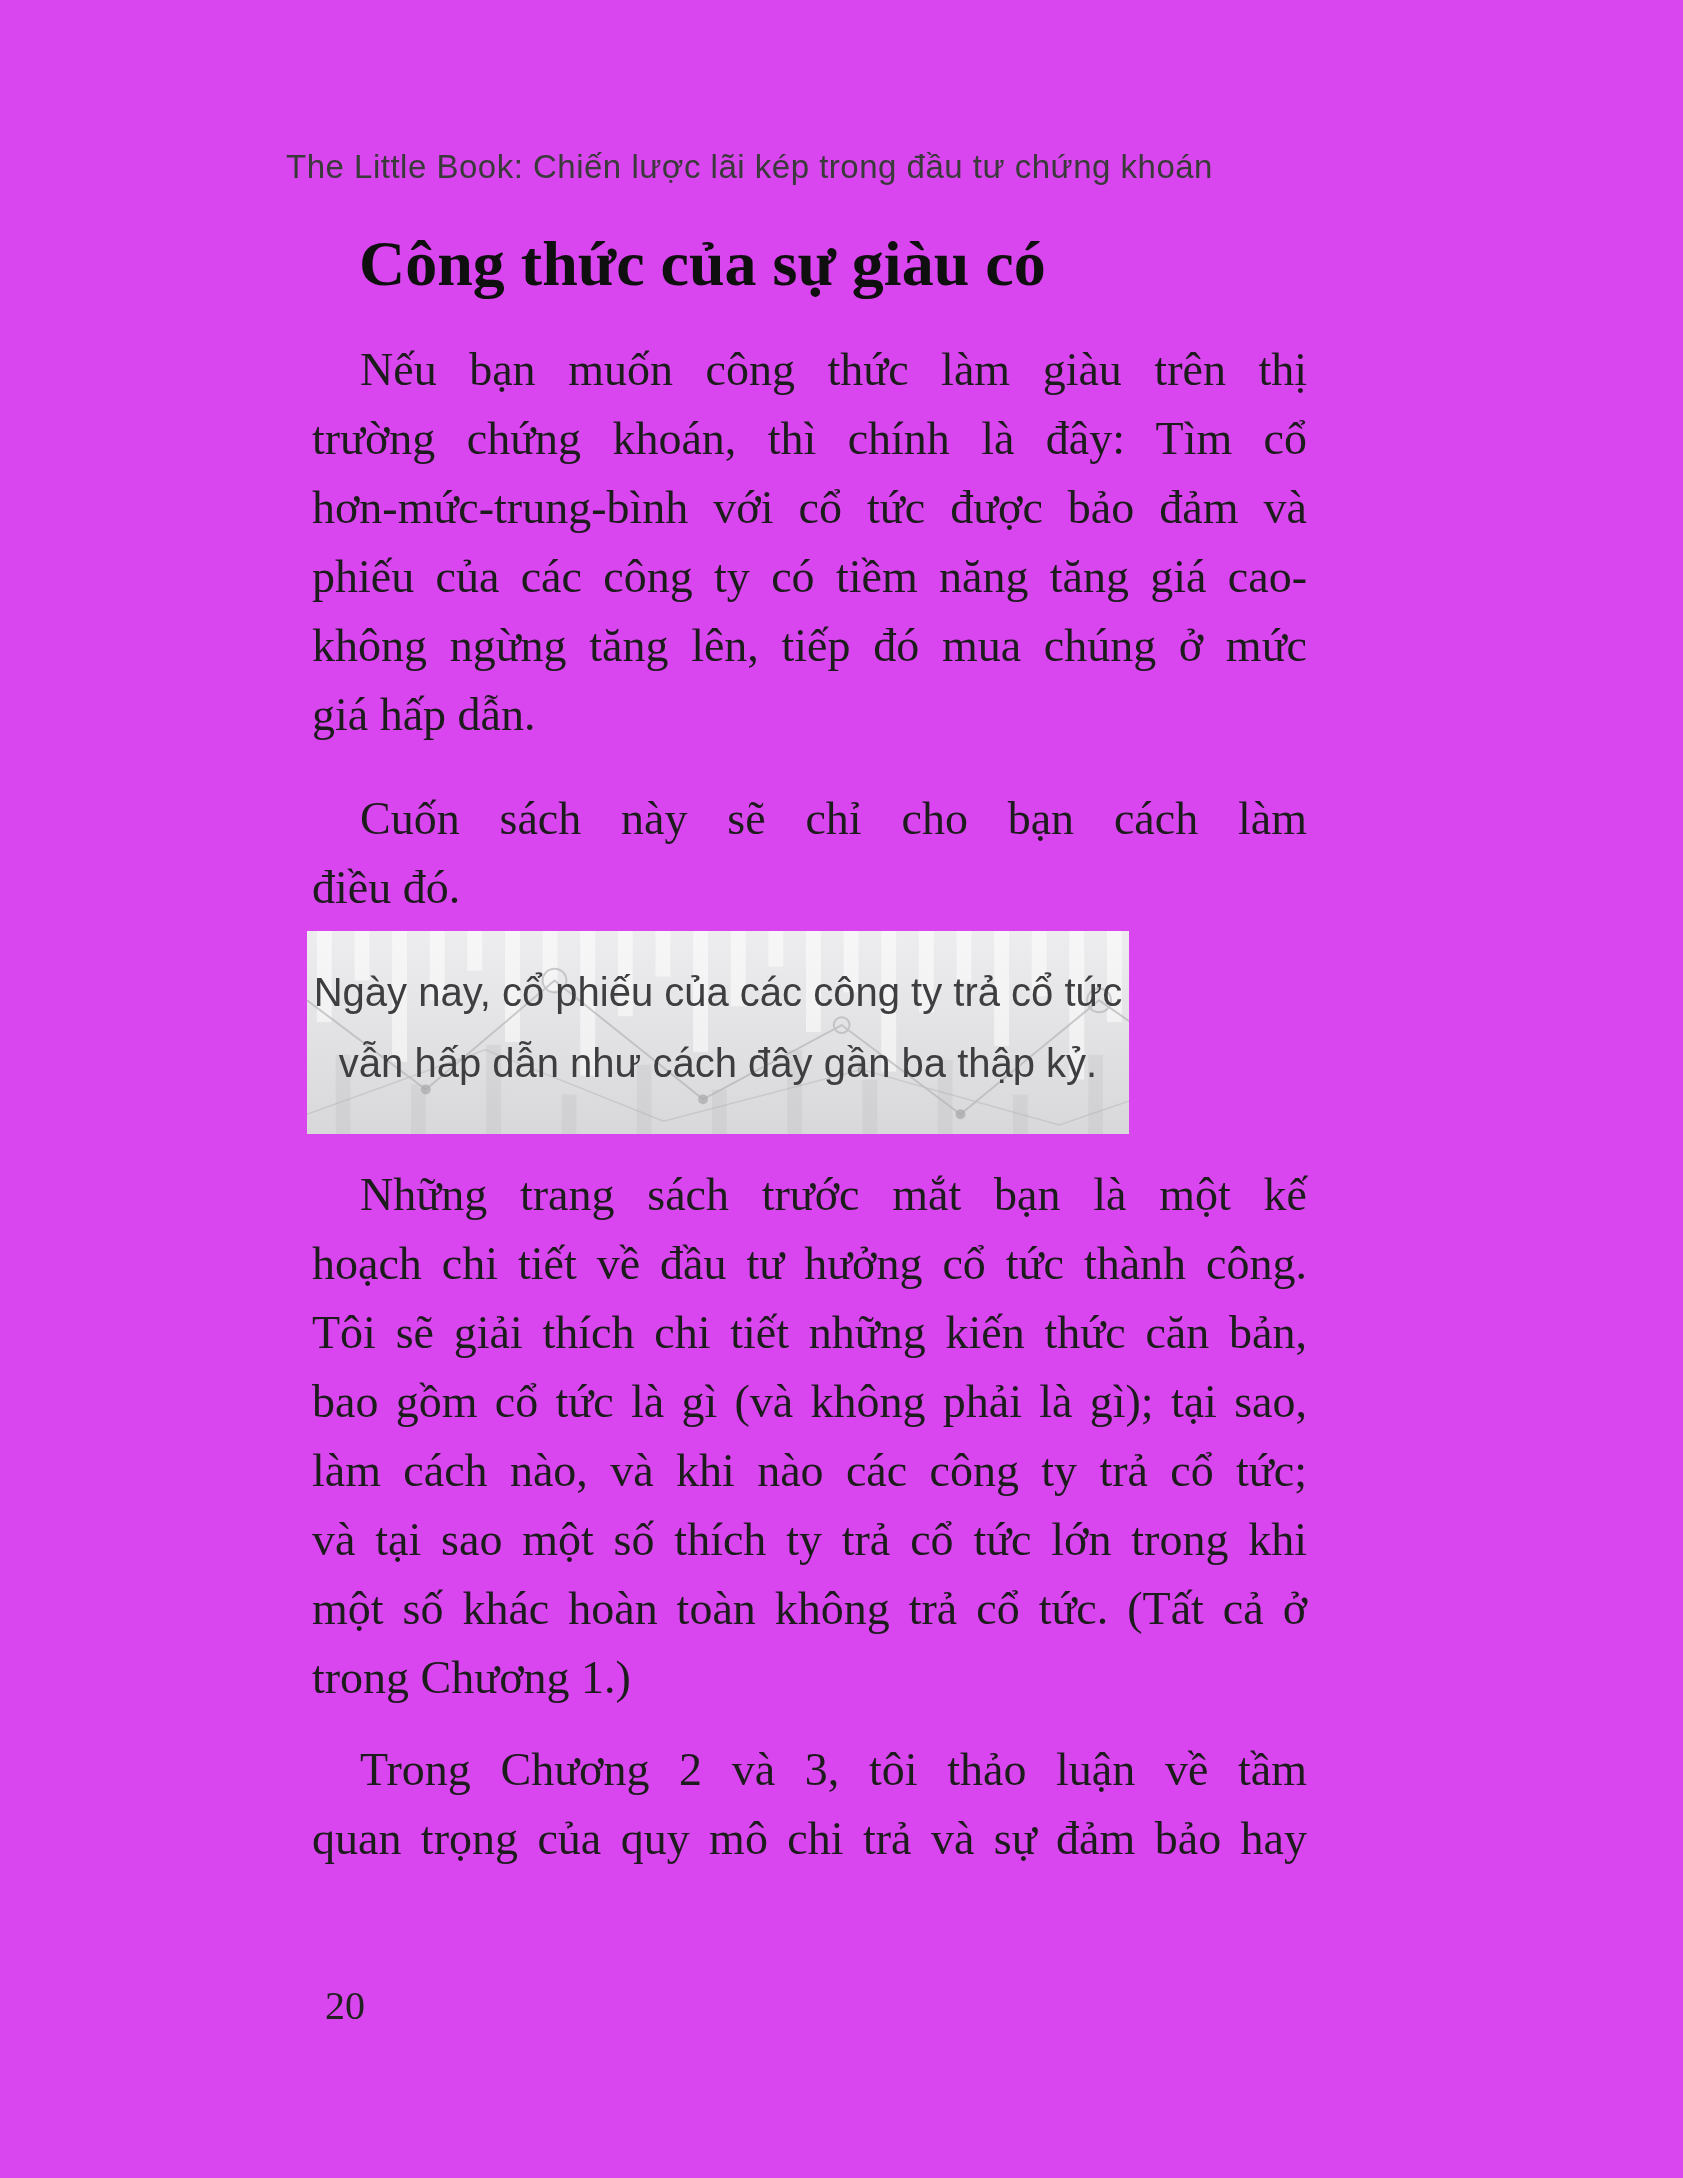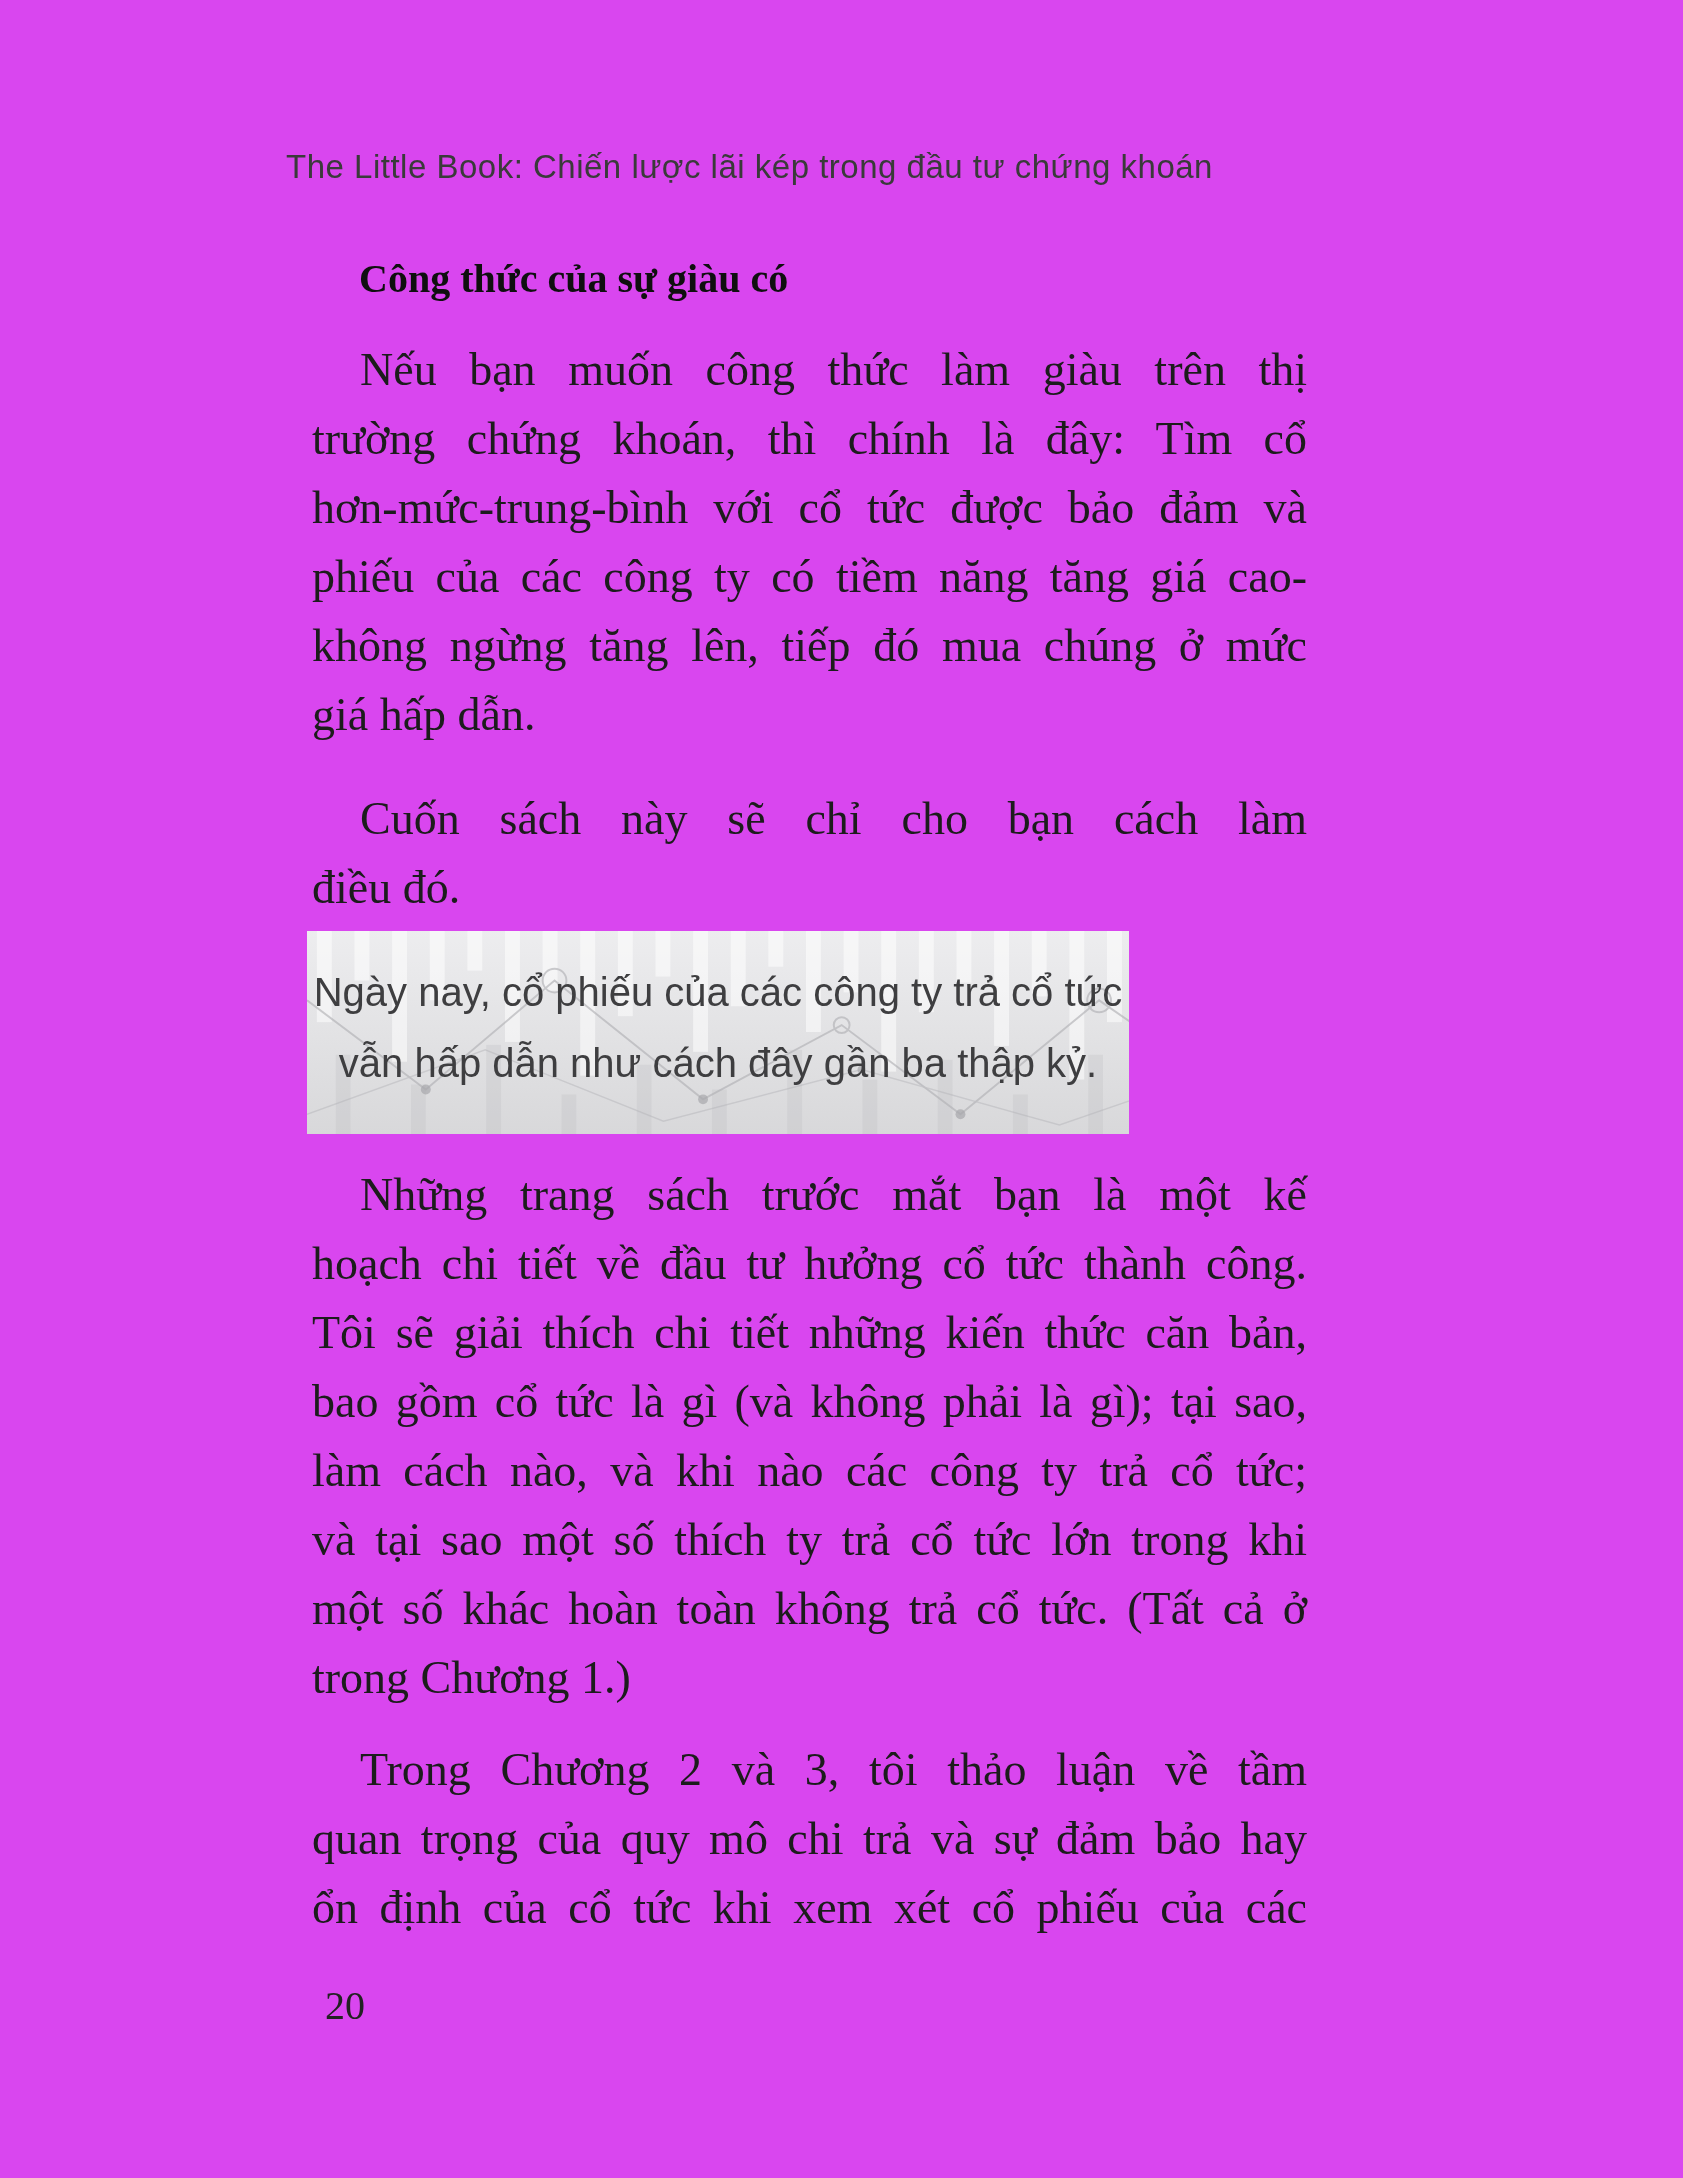--- a/index.html
+++ b/index.html
@@ -11,22 +11,22 @@
     color:#1c1c1c;
     overflow:hidden;
   }
   .running-header{
     position:absolute;top:147px;left:252px;width:995px;
     font-family:"Liberation Sans", sans-serif;
     font-size:33px;line-height:40px;color:#3a3a3a;
     text-align:center;letter-spacing:0.5px;
   }
   .section-heading{
-    position:absolute;top:249px;left:359px;
-    font-size:40px;line-height:59px;font-weight:bold;color:#0f0f0f;
+    position:absolute;top:234px;left:359px;
+    font-size:64px;line-height:59px;font-weight:bold;color:#0f0f0f;
   }
   .para{
     position:absolute;left:312px;width:995px;
     font-size:46px;line-height:69px;
   }
   .para .line{
     text-align:justify;
     text-align-last:justify;
     white-space:normal;
   }
@@ -153,19 +153,18 @@
     <div class="line">bao gồm cổ tức là gì (và không phải là gì); tại sao,</div>
     <div class="line">làm cách nào, và khi nào các công ty trả cổ tức;</div>
     <div class="line">và tại sao một số thích ty trả cổ tức lớn trong khi</div>
     <div class="line">một số khác hoàn toàn không trả cổ tức. (Tất cả ở</div>
     <div class="line end">trong Chương 1.)</div>
   </div>
 
   <div class="para" style="top:1735px;">
     <div class="line first">Trong Chương 2 và 3, tôi thảo luận về tầm</div>
     <div class="line">quan trọng của quy mô chi trả và sự đảm bảo hay</div>
-    <div class="line">ổn định của cổ tức khi xem xét cổ phiếu của các</div>
   </div>
 
   <div class="page-number">20</div>
 
 </div>
 
 
 </body></html>

